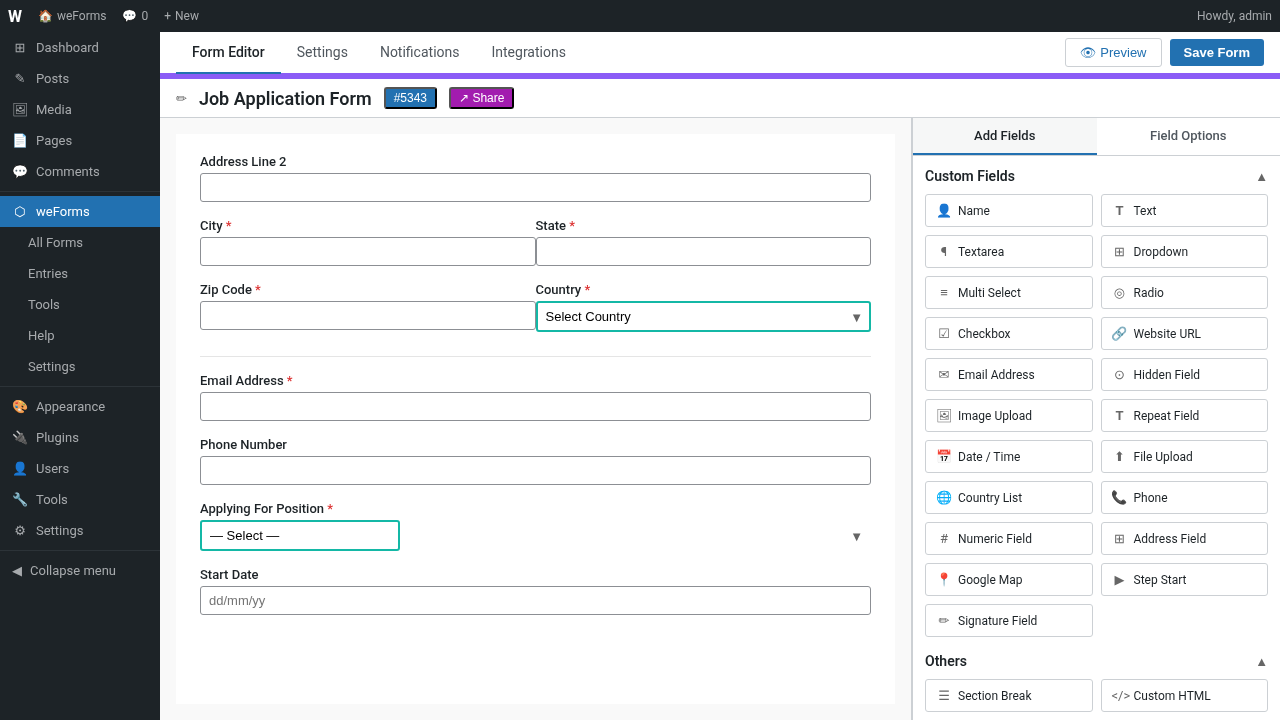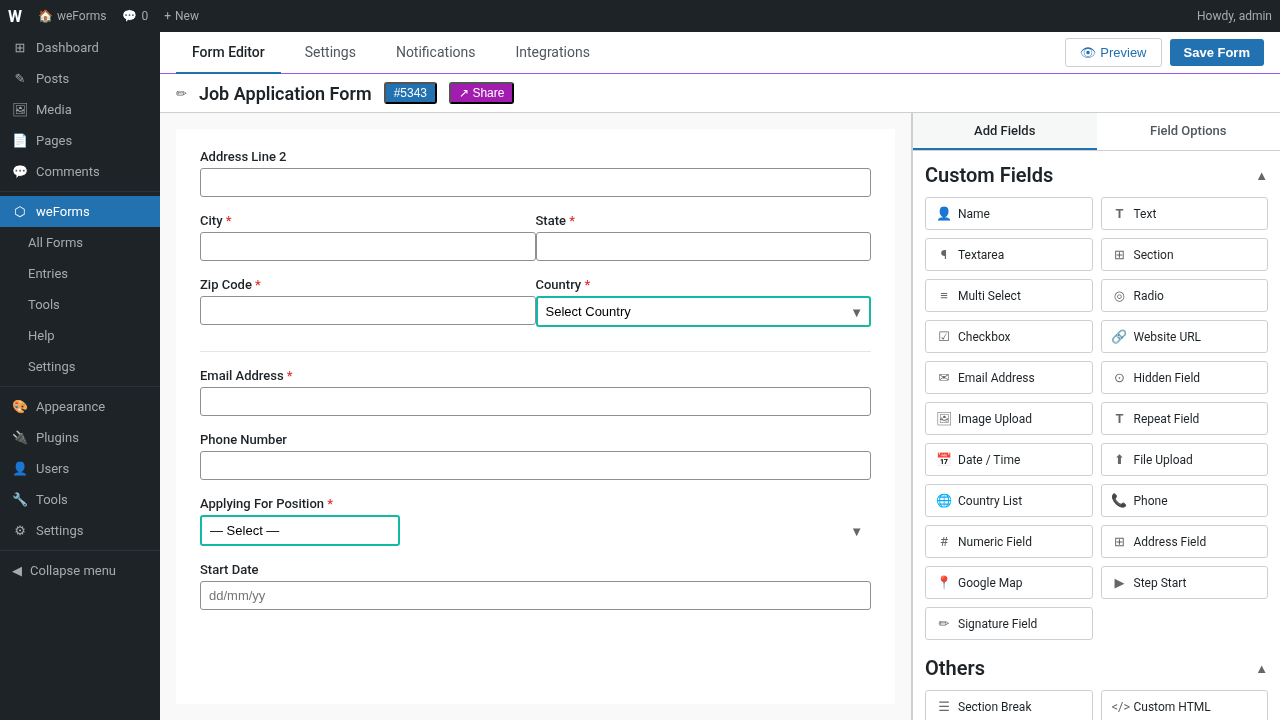--- a/index.html
+++ b/index.html
@@ -18,21 +18,21 @@
     .sidebar { width: 160px; background: #1d2327; color: #a7aaad; flex-shrink: 0; overflow-y: auto; }
     .sidebar-item { display: flex; align-items: center; gap: 8px; padding: 8px 12px; cursor: pointer; font-size: 13px; color: #a7aaad; }
     .sidebar-item.active { background: #2271b1; color: #fff; }
     .sidebar-item .icon { width: 16px; text-align: center; }
     .sidebar-divider { height: 1px; background: #2c3338; margin: 4px 0; }
 
     
     .content-area { flex: 1; display: flex; flex-direction: column; overflow: hidden; }
 
     
-    .page-tabs { background: #fff; border-bottom: 1px solid #8b5cf6; padding: 0 16px; display: flex; align-items: flex-end; gap: 8px; flex-shrink: 0; }
+    .page-tabs { background: #fff; border-bottom: 6px solid #8b5cf6; padding: 0 16px; display: flex; align-items: flex-end; gap: 0; flex-shrink: 0; }
     .tab { padding: 12px 16px; cursor: pointer; font-size: 14px; color: #50575e; border-bottom: 2px solid transparent; margin-bottom: -1px; }
     .tab.active { color: #1d2327; border-bottom: 2px solid #2271b1; font-weight: 500; }
 
     
     .form-title-bar { background: #fff; padding: 8px 16px; display: flex; align-items: center; gap: 12px; border-bottom: 1px solid #ccd0d4; flex-shrink: 0; }
     .form-title { font-size: 18px; font-weight: 600; color: #1d2327; }
     .edit-icon { color: #666; }
     .badge-id { background: #2271b1; color: #fff; padding: 2px 8px; border-radius: 3px; font-size: 12px; cursor: pointer; }
     .badge-share { background: #a21caf; color: #fff; padding: 2px 8px; border-radius: 3px; font-size: 12px; cursor: pointer; }
     .btn-preview { background: #fff; border: 1px solid #ccd0d4; color: #2271b1; padding: 6px 14px; border-radius: 3px; cursor: pointer; font-size: 13px; display: flex; align-items: center; gap: 4px; }
@@ -57,21 +57,21 @@
 
     
     .fields-panel { width: 368px; background: #fff; flex-shrink: 0; display: flex; flex-direction: column; overflow: hidden; border-left: 1px solid #ccd0d4; }
     .fields-panel-tabs { display: flex; border-bottom: 1px solid #ccd0d4; }
     .fields-tab { flex: 1; text-align: center; padding: 10px; font-size: 13px; font-weight: 500; cursor: pointer; color: #50575e; }
     .fields-tab.active { color: #1d2327; background: #f6f7f7; border-bottom: 2px solid #2271b1; }
     .fields-panel-body { overflow-y: auto; padding: 12px; flex: 1; }
 
     
     .fields-section-header { display: flex; justify-content: space-between; align-items: center; margin-bottom: 10px; }
-    .fields-section-title { font-size: 20px; font-weight: 600; color: #1d2327; }
+    .fields-section-title { font-size: 14px; font-weight: 600; color: #1d2327; }
     .fields-section-toggle { color: #666; cursor: pointer; }
     .fields-grid { display: grid; grid-template-columns: 1fr 1fr; gap: 8px; margin-bottom: 16px; }
     .field-item { border: 1px solid #ccd0d4; border-radius: 3px; padding: 8px 10px; display: flex; align-items: center; gap: 6px; cursor: pointer; font-size: 12px; color: #1d2327; background: #fff; }
     .field-icon { width: 16px; text-align: center; color: #666; font-size: 13px; }
 
     
     ::-webkit-scrollbar { width: 6px; }
     ::-webkit-scrollbar-thumb { background: #ccc; border-radius: 3px; }
 
     .collapse-menu { display: flex; align-items: center; gap: 8px; padding: 8px 12px; cursor: pointer; color: #a7aaad; font-size: 13px; }
@@ -313,21 +313,21 @@
             <div class="field-item">
               <span class="field-icon" style="font-weight:bold;">T</span>
               <span>Text</span>
             </div>
             <div class="field-item">
               <span class="field-icon">¶</span>
               <span>Textarea</span>
             </div>
             <div class="field-item">
               <span class="field-icon">⊞</span>
-              <span>Section</span>
+              <span>Dropdown</span>
             </div>
             <div class="field-item">
               <span class="field-icon">≡</span>
               <span>Multi Select</span>
             </div>
             <div class="field-item">
               <span class="field-icon">◎</span>
               <span>Radio</span>
             </div>
             <div class="field-item">

